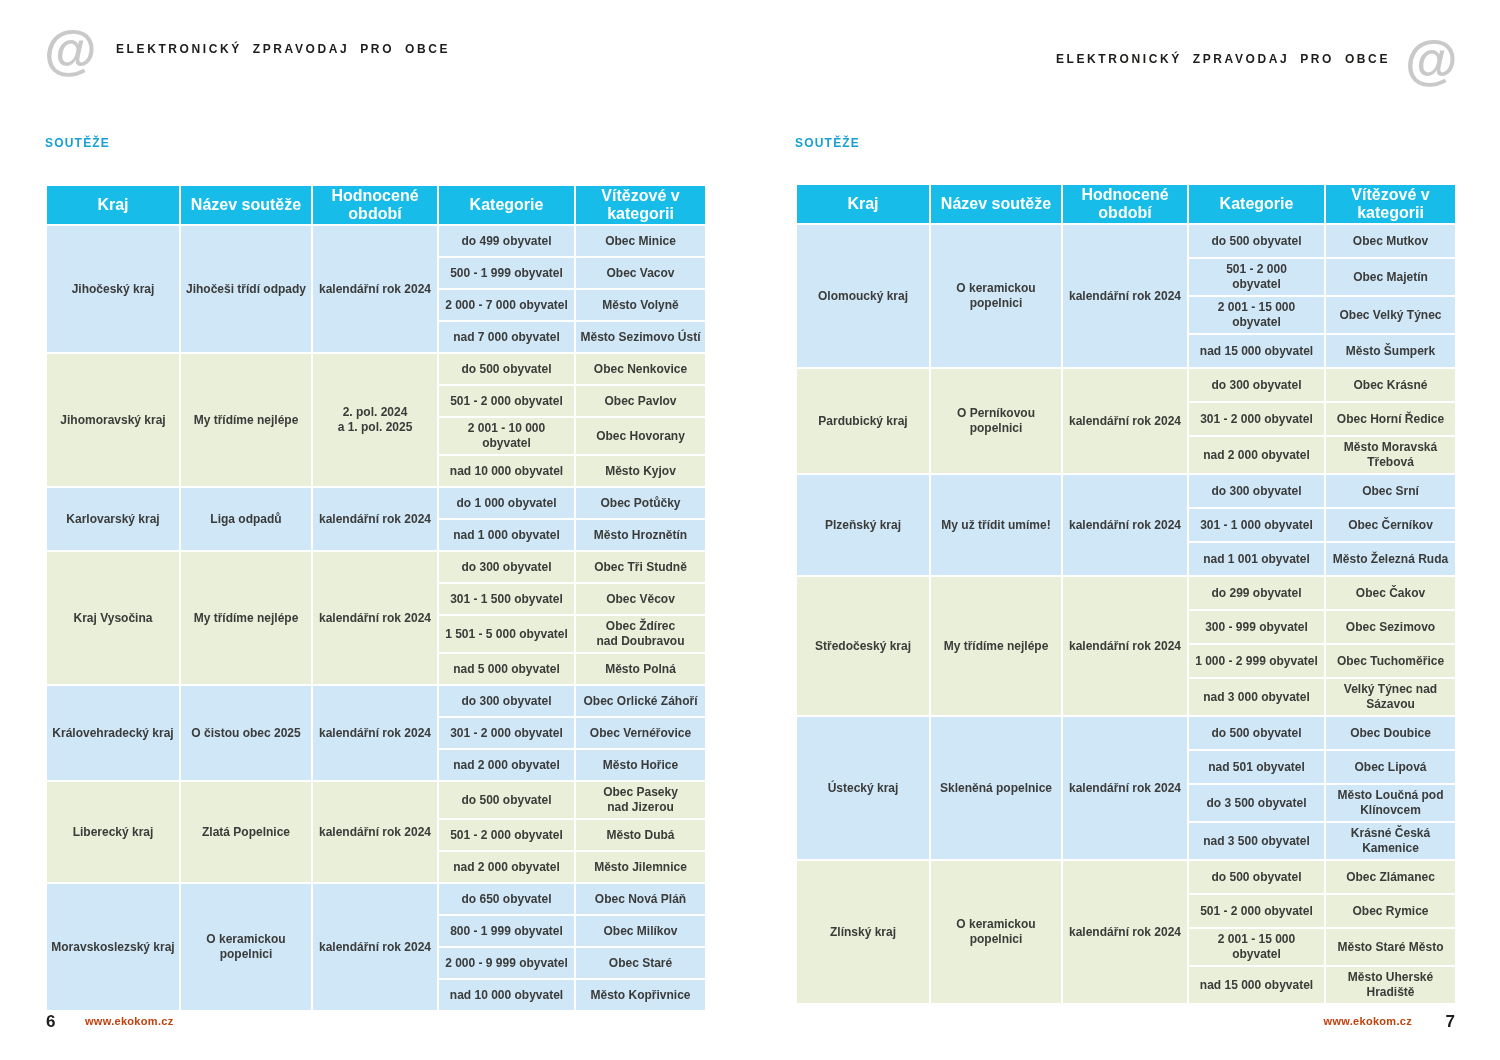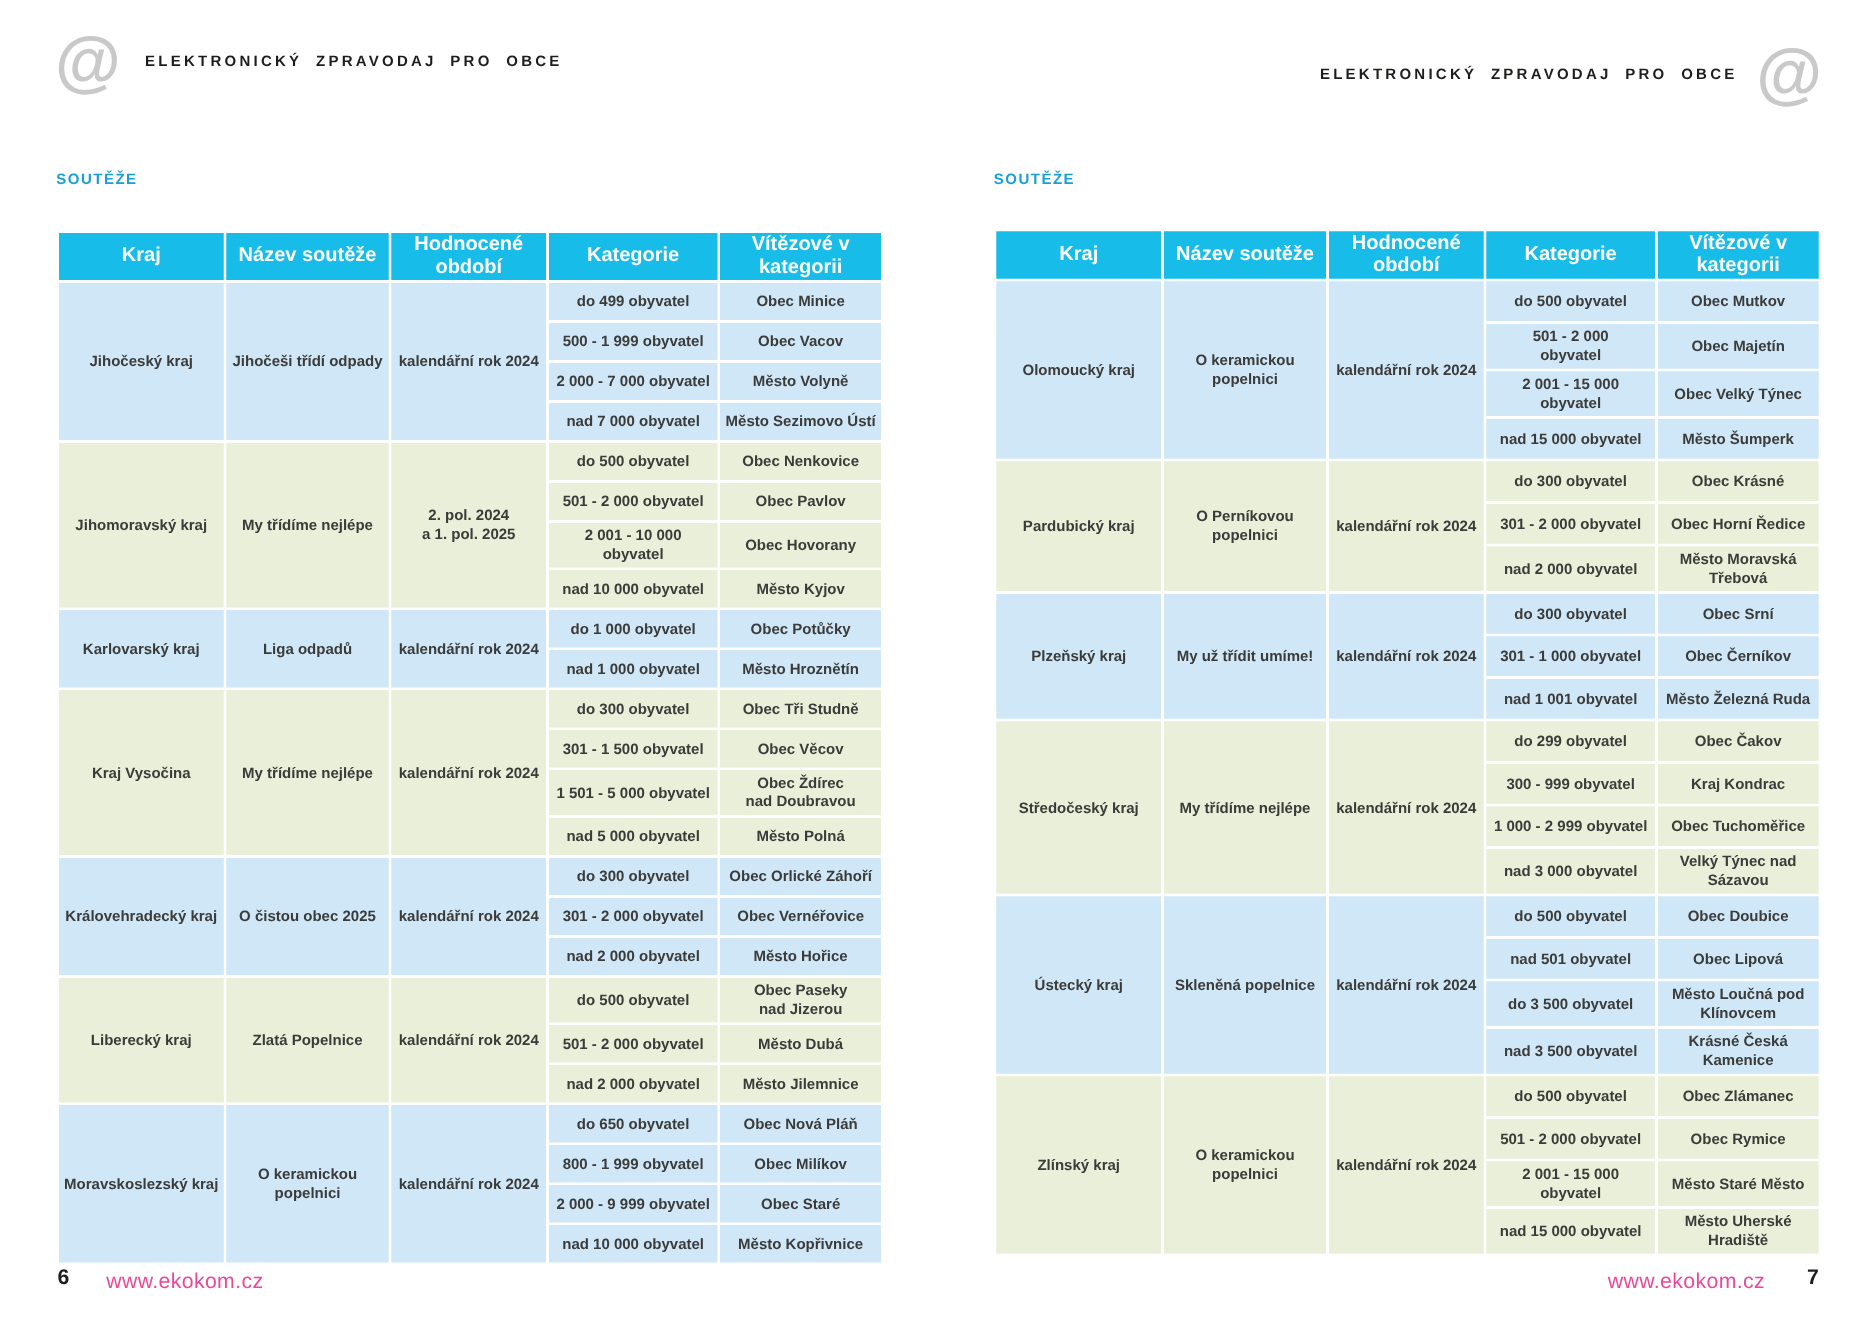--- a/index.html
+++ b/index.html
@@ -62,21 +62,21 @@
     padding: 3px 4px;
     line-height: 1.25;
   }
   table.souteze tr { height: 32px; }
   #table-right tr { height: 34px; }
   tr.tone-blue  td { background: #cfe7f7; }
   tr.tone-green td { background: #e9efd8; }
 
   
   .page-num { font-size: 17px; font-weight: 700; color: #1d1d1b; }
-  .footer-url { font-size: 17px; font-weight: 400; color: #ec4899; letter-spacing: 0.3px; }
+  .footer-url { font-size: 11px; font-weight: 700; color: #c2410c; letter-spacing: 0.3px; }
 </style>
 </head>
 <body>
 
 <div class="abs" style="left:0; top:0; width:750px; height:1060px;">
 
   <div class="abs at-logo" style="left:44px; top:22px;">@</div>
 
   <div class="abs nl-title" style="left:116px; top:42px;">ELEKTRONICKÝ ZPRAVODAJ PRO OBCE</div>
 
@@ -311,21 +311,21 @@
         </tr>
         <tr class="tone-green">
           <td rowspan="4">Středočeský kraj</td>
           <td rowspan="4">My třídíme nejlépe</td>
           <td rowspan="4">kalendářní rok 2024</td>
           <td>do 299 obyvatel</td>
           <td>Obec Čakov</td>
         </tr>
         <tr class="tone-green">
           <td>300 - 999 obyvatel</td>
-          <td>Kraj Kondrac</td>
+          <td>Obec Sezimovo</td>
         </tr>
         <tr class="tone-green">
           <td>1 000 - 2 999 obyvatel</td>
           <td>Obec Tuchoměřice</td>
         </tr>
         <tr class="tone-green">
           <td>nad 3 000 obyvatel</td>
           <td>Velký Týnec nad
 Sázavou</td>
         </tr>

